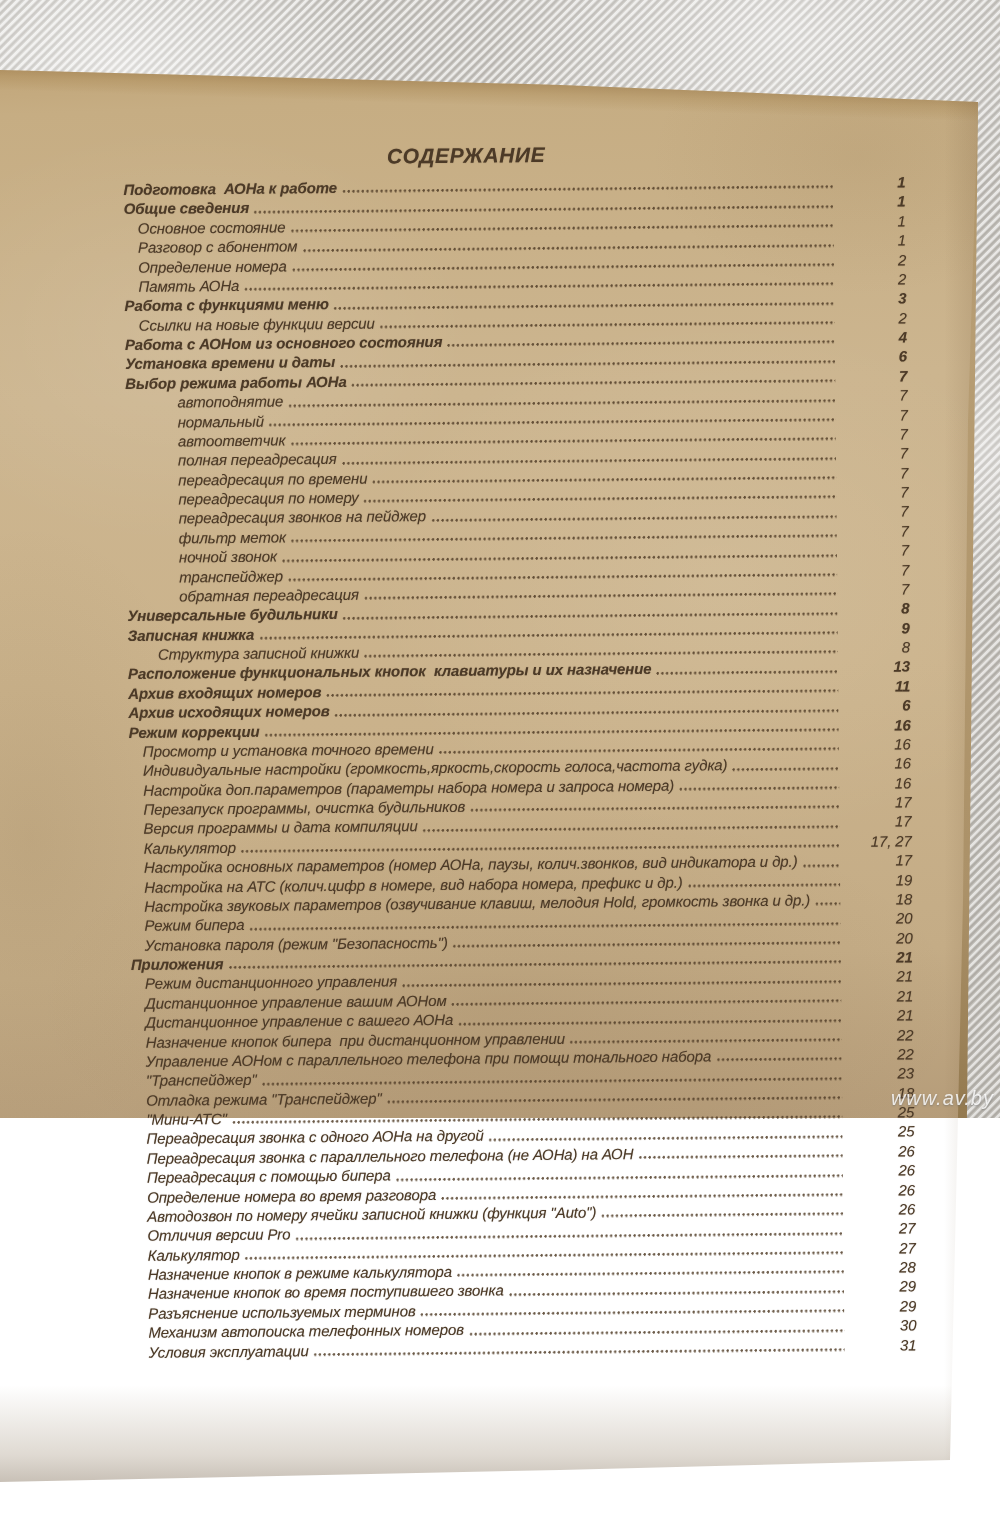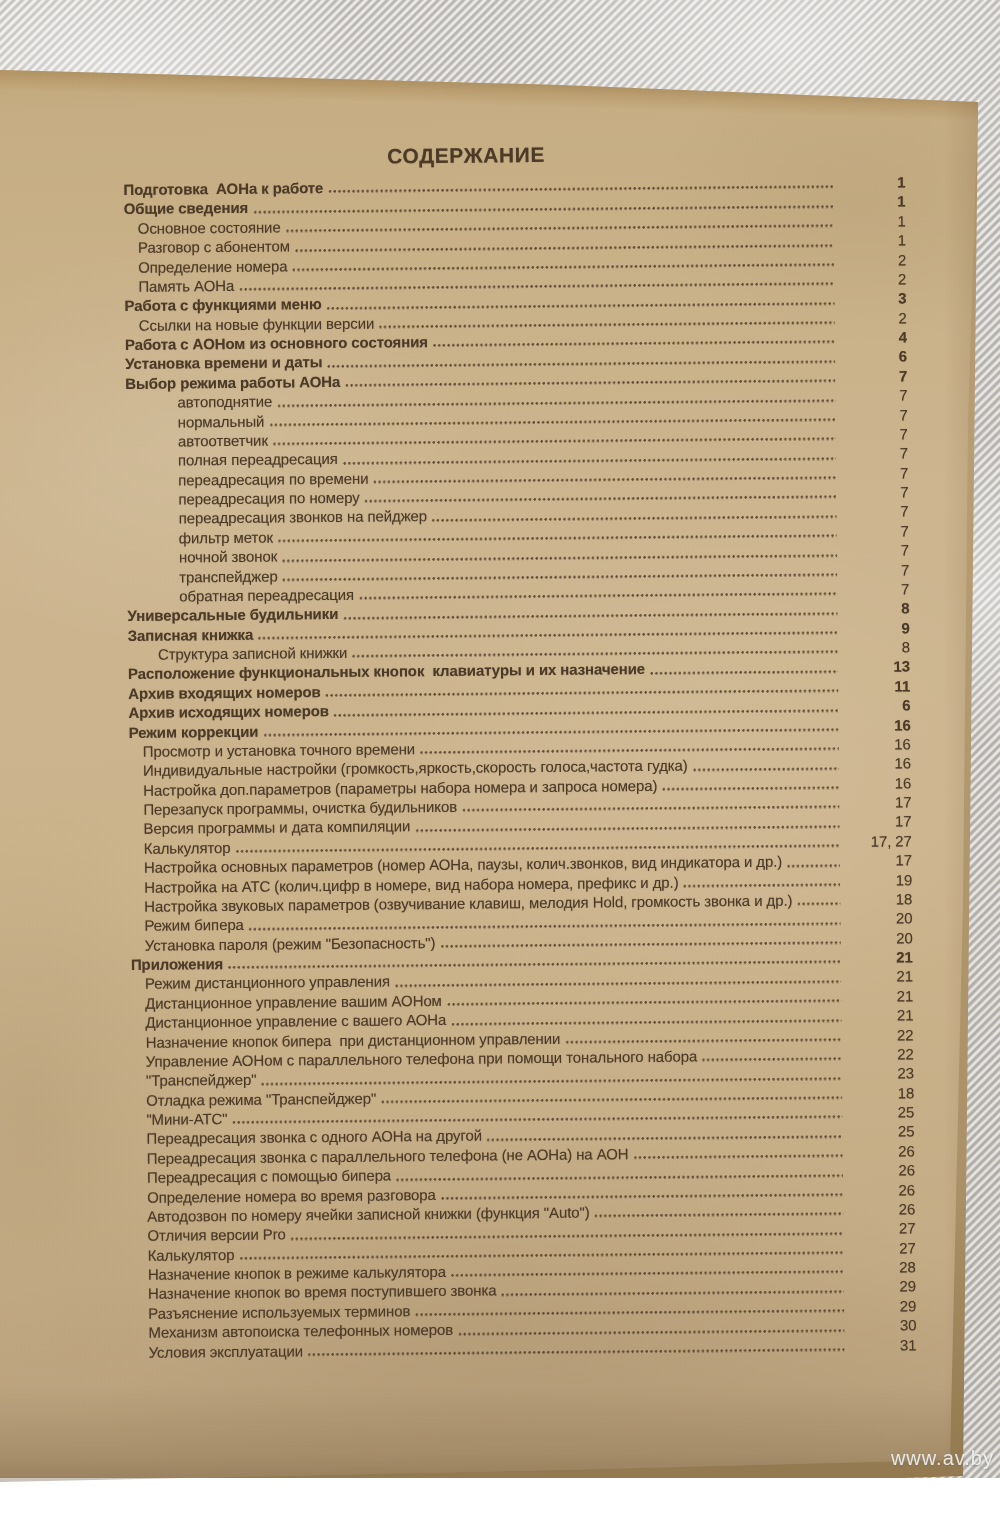--- a/index.html
+++ b/index.html
@@ -1,25 +1,26 @@
 <!DOCTYPE html>
 <html><head>
 <meta charset="utf-8">
 <style>
   html,body{margin:0;padding:0;}
   body{width:1000px;height:1530px;overflow:hidden;font-family:"Liberation Sans",sans-serif;}
-  .scene{position:relative;width:1000px;height:1478px;
+  .scene{position:relative;width:1000px;height:1118px;
     background:
       radial-gradient(360px 260px at 12% 6%, rgba(255,255,255,.50), rgba(255,255,255,0) 70%),
       radial-gradient(420px 300px at 78% 3%, rgba(255,255,255,.42), rgba(255,255,255,0) 70%),
       radial-gradient(300px 220px at 97% 40%, rgba(255,255,255,.38), rgba(255,255,255,0) 70%),
       radial-gradient(420px 320px at 55% 97%, rgba(255,255,255,.40), rgba(255,255,255,0) 72%),
       radial-gradient(320px 240px at 6% 92%, rgba(255,255,255,.35), rgba(255,255,255,0) 70%),
       repeating-linear-gradient(135deg, rgba(255,255,255,.55) 0px, rgba(255,255,255,.55) 1.6px, rgba(142,138,131,.40) 3.2px, rgba(142,138,131,.40) 4.4px, rgba(255,255,255,.18) 6px),
       linear-gradient(160deg,#d8d6d2 0%,#cbc8c3 55%,#c4c1bb 100%);
+    font-style: italic;
   }
   
   .under-paper{position:absolute;inset:0;
     background:linear-gradient(#a98f63,#b79d73 30%,#ab9168 80%,#93794f);
     clip-path:polygon(0px 72px,978px 104px,963px 1476px,600px 1488px,92px 1504px,0px 1497px);}
   
   .paper{position:absolute;inset:0;
     background:
       radial-gradient(420px 300px at 18% 30%, rgba(255,255,255,.10), rgba(255,255,255,0) 70%),
       radial-gradient(520px 380px at 72% 52%, rgba(255,250,235,.10), rgba(255,250,235,0) 70%),

